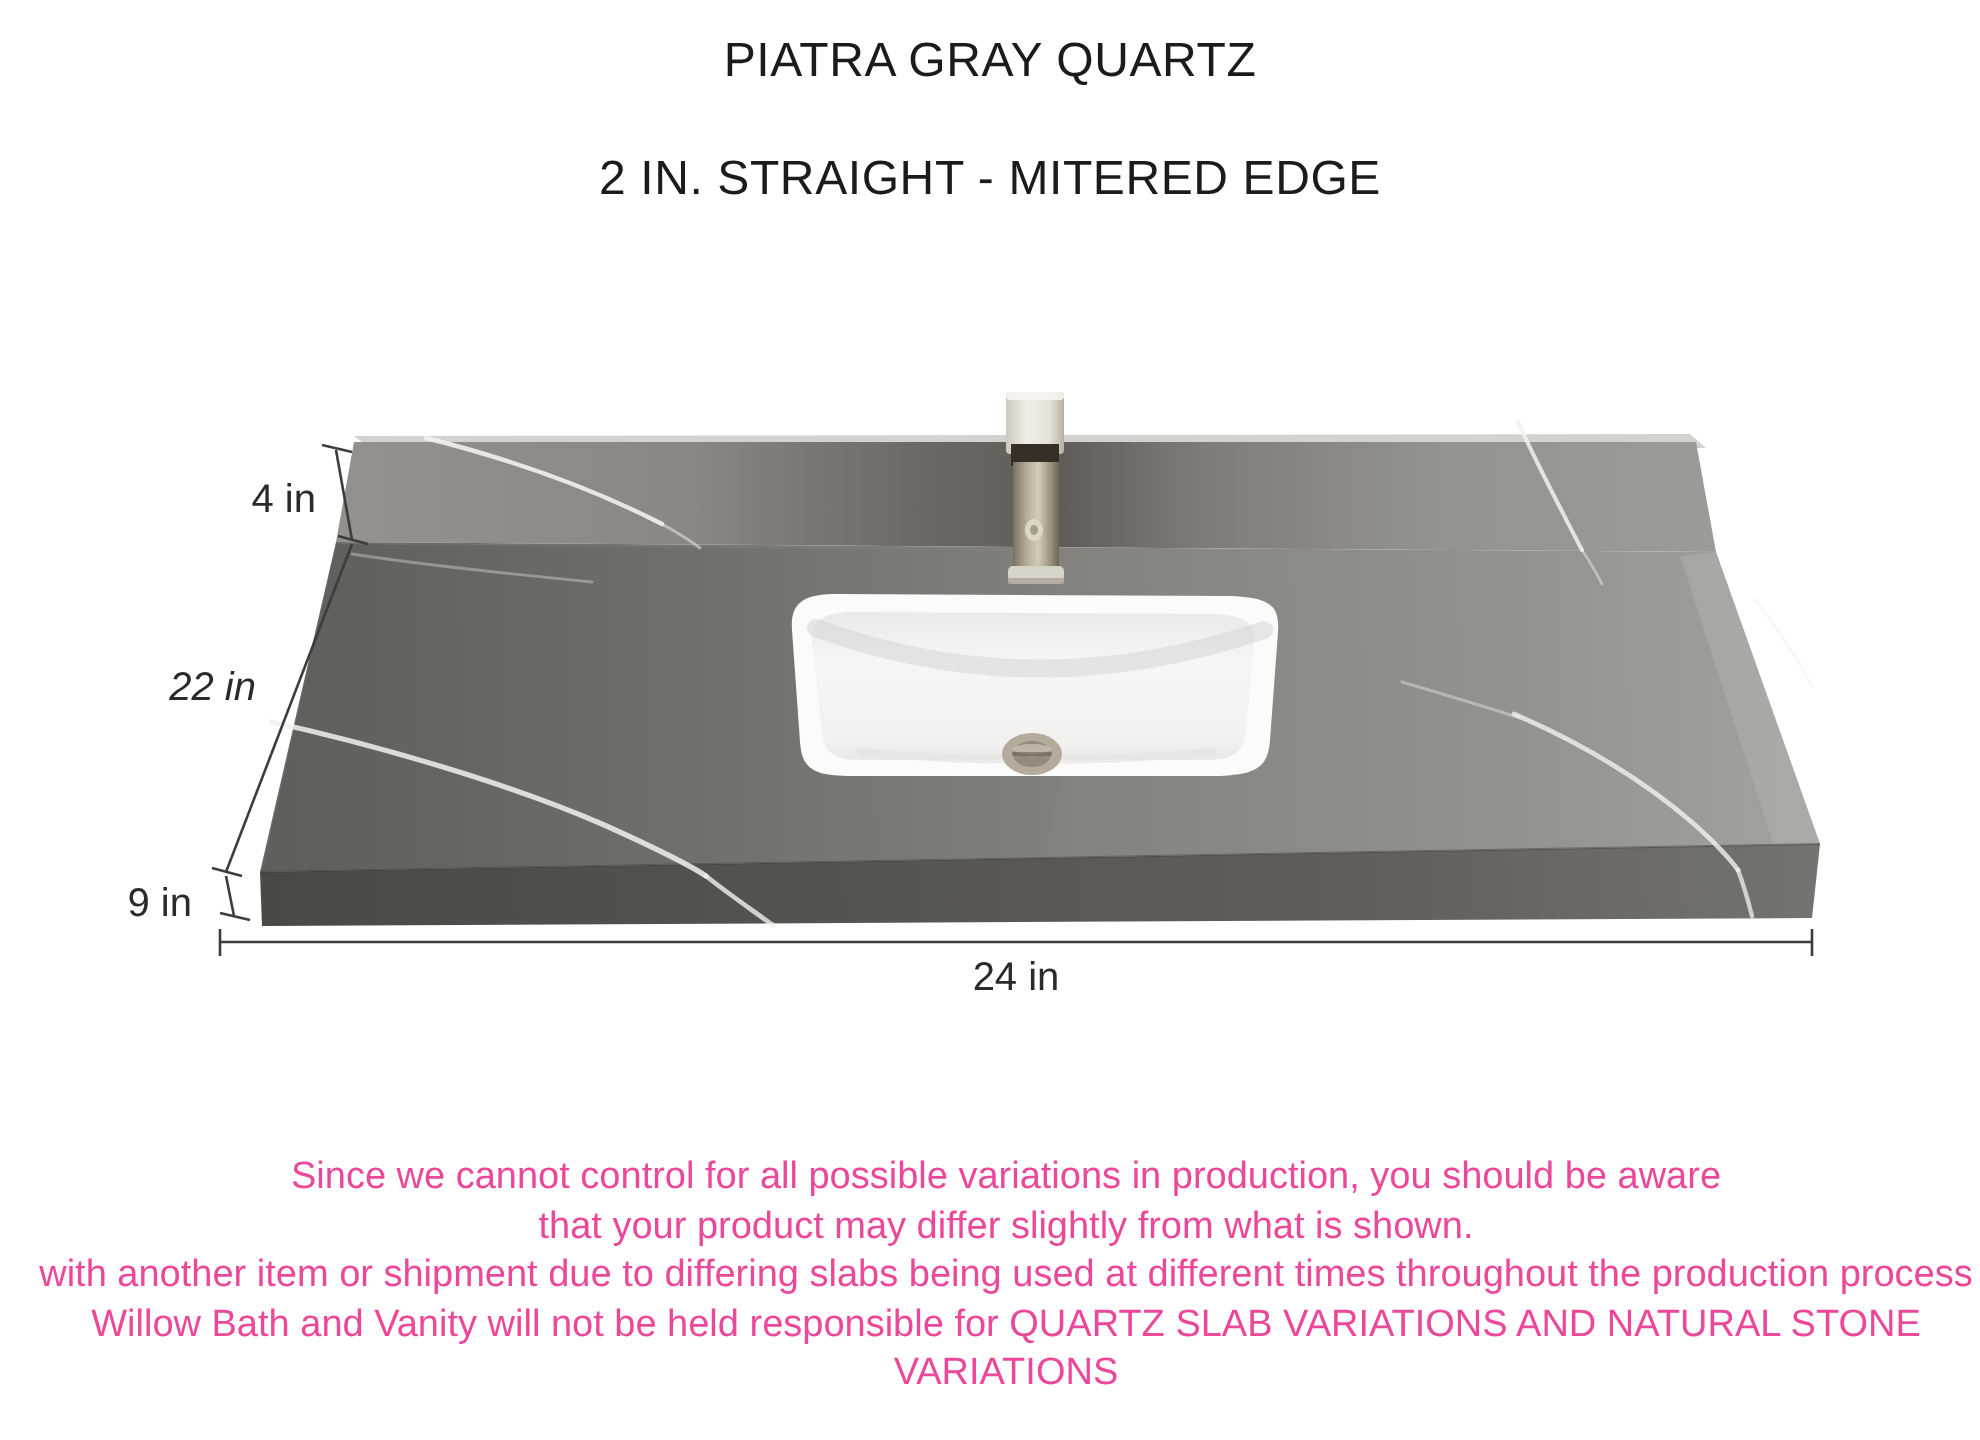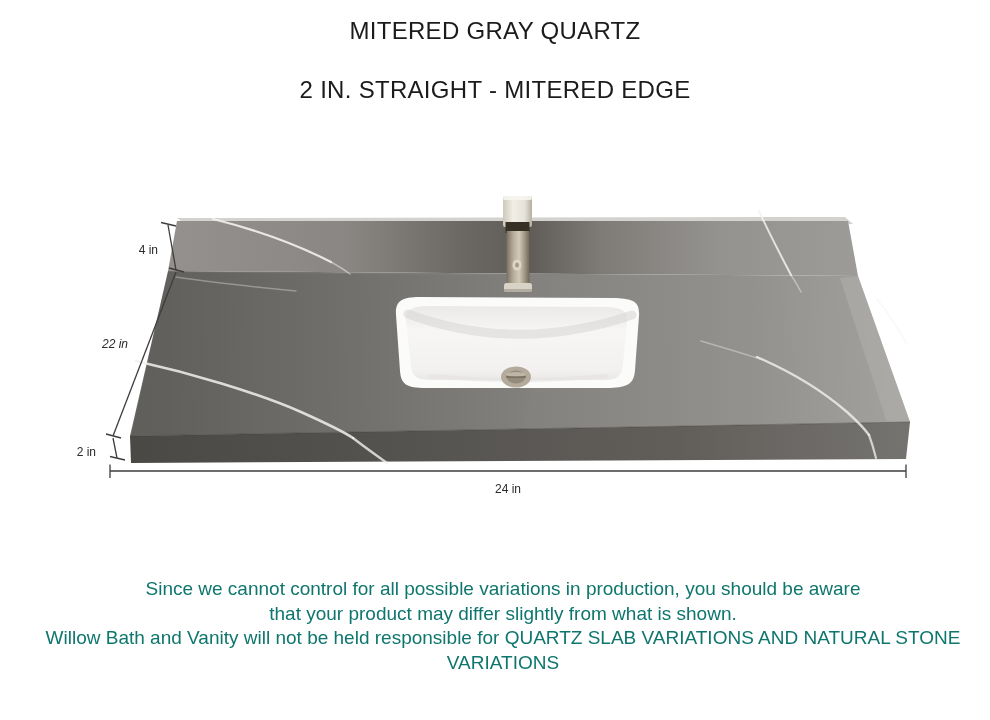--- a/index.html
+++ b/index.html
@@ -8,36 +8,36 @@
     font-family:"Liberation Sans", sans-serif;overflow:hidden;color:#1d1d1d;
   }
   .title,.subtitle{
     position:absolute;left:0;width:100%;text-align:center;margin:0;
     font-weight:400;font-size:24px;letter-spacing:0.3px;color:#1b1b1b;
   }
   .title{top:17px;}
   .subtitle{top:76px;}
   .scene{position:absolute;left:0;top:0;width:990px;height:720px;}
   .dim-label{
-    position:absolute;font-size:12px;line-height:17px;color:#2a2a2a;
+    position:absolute;font-size:20px;line-height:17px;color:#2a2a2a;
     white-space:nowrap;
   }
   .dim-4{left:100px;top:242px;width:58px;text-align:right;}
   .dim-22{left:70px;top:336px;width:58px;text-align:right;font-style:italic;}
   .dim-2{left:48px;top:444px;width:48px;text-align:right;}
   .dim-48{left:448px;top:481px;width:120px;text-align:center;}
   .disclaimer{position:absolute;left:0;top:577px;width:100%;text-align:center;}
-  .disclaimer p{margin:0;font-size:19px;line-height:24.5px;color:#0f766e;padding-left:16px;}
+  .disclaimer p{margin:0;font-size:19px;line-height:24.5px;color:#ec4899;padding-left:16px;}
 </style>
 </head>
 <body>
 
 <div class="page">
 
-  <h1 class="title">MITERED GRAY QUARTZ</h1>
+  <h1 class="title">PIATRA GRAY QUARTZ</h1>
   <h2 class="subtitle">2 IN. STRAIGHT - MITERED EDGE</h2>
 
   <svg class="scene" viewBox="0 0 990 720" aria-hidden="true">
     <defs>
       <linearGradient id="gBsp" x1="177" y1="250" x2="858" y2="250" gradientUnits="userSpaceOnUse">
         <stop offset="0" stop-color="#93908d"></stop>
         <stop offset="0.25" stop-color="#8a8683"></stop>
         <stop offset="0.42" stop-color="#6b6762"></stop>
         <stop offset="0.52" stop-color="#605c57"></stop>
         <stop offset="0.62" stop-color="#7e7b77"></stop>
@@ -140,22 +140,23 @@
       <line x1="113" y1="438" x2="117" y2="458"></line>
       <line x1="110" y1="456.5" x2="125" y2="460"></line>
       <line x1="110" y1="471" x2="906" y2="471"></line>
       <line x1="110" y1="464.5" x2="110" y2="478"></line>
       <line x1="906" y1="464.5" x2="906" y2="478"></line>
     </g>
   </svg>
 
   <div class="dim-label dim-4">4 in</div>
   <div class="dim-label dim-22">22 in</div>
-  <div class="dim-label dim-2">2 in</div>
+  <div class="dim-label dim-2">9 in</div>
   <div class="dim-label dim-48">24 in</div>
 
   <div class="disclaimer">
     <p>Since we cannot control for all possible variations in production, you should be aware</p>
     <p>that your product may differ slightly from what is shown.</p>
+    <p>with another item or shipment due to differing slabs being used at different times throughout the production process</p>
     <p>Willow Bath and Vanity will not be held responsible for QUARTZ SLAB VARIATIONS AND NATURAL STONE VARIATIONS</p>
   </div>
 
 </div>
 
 </body></html>

